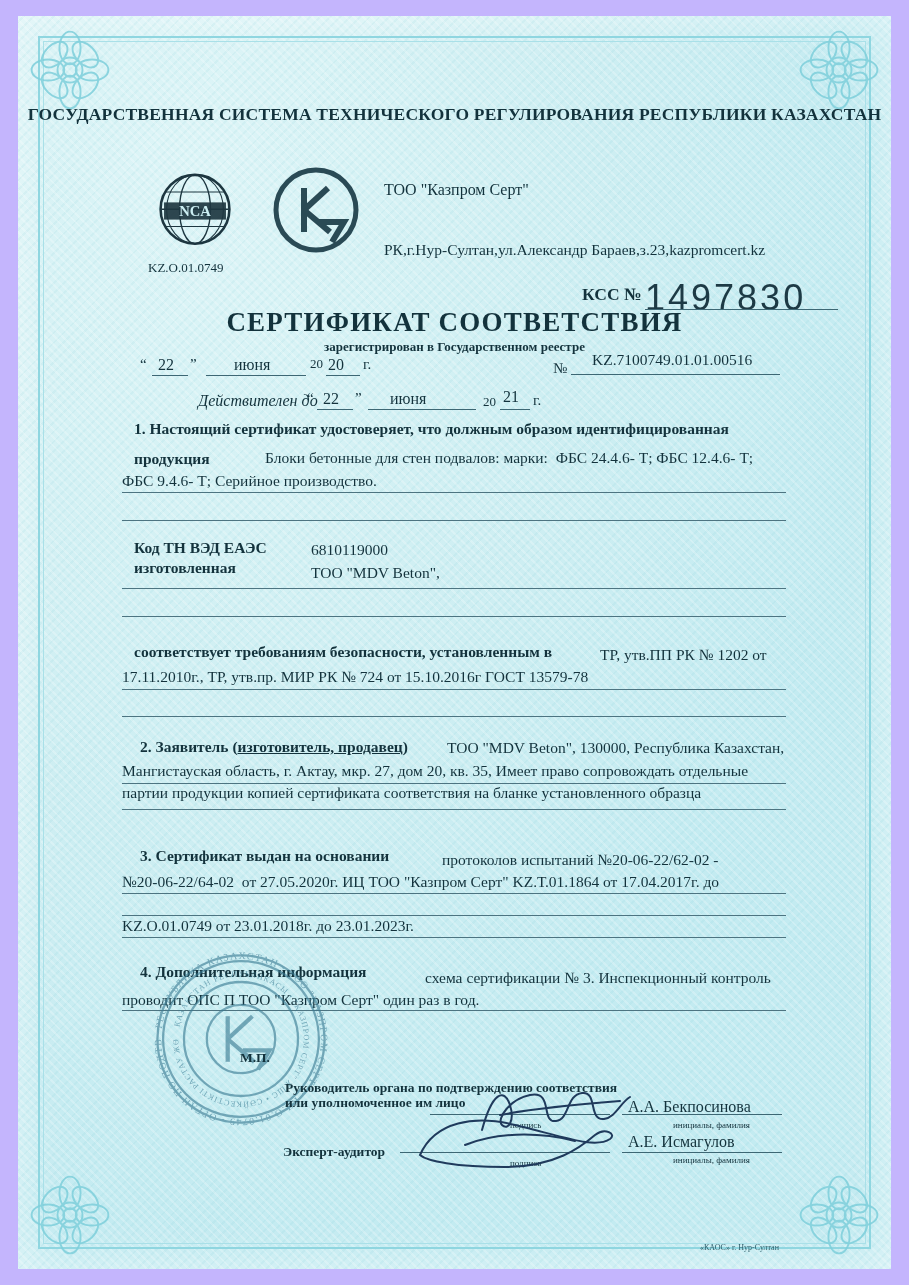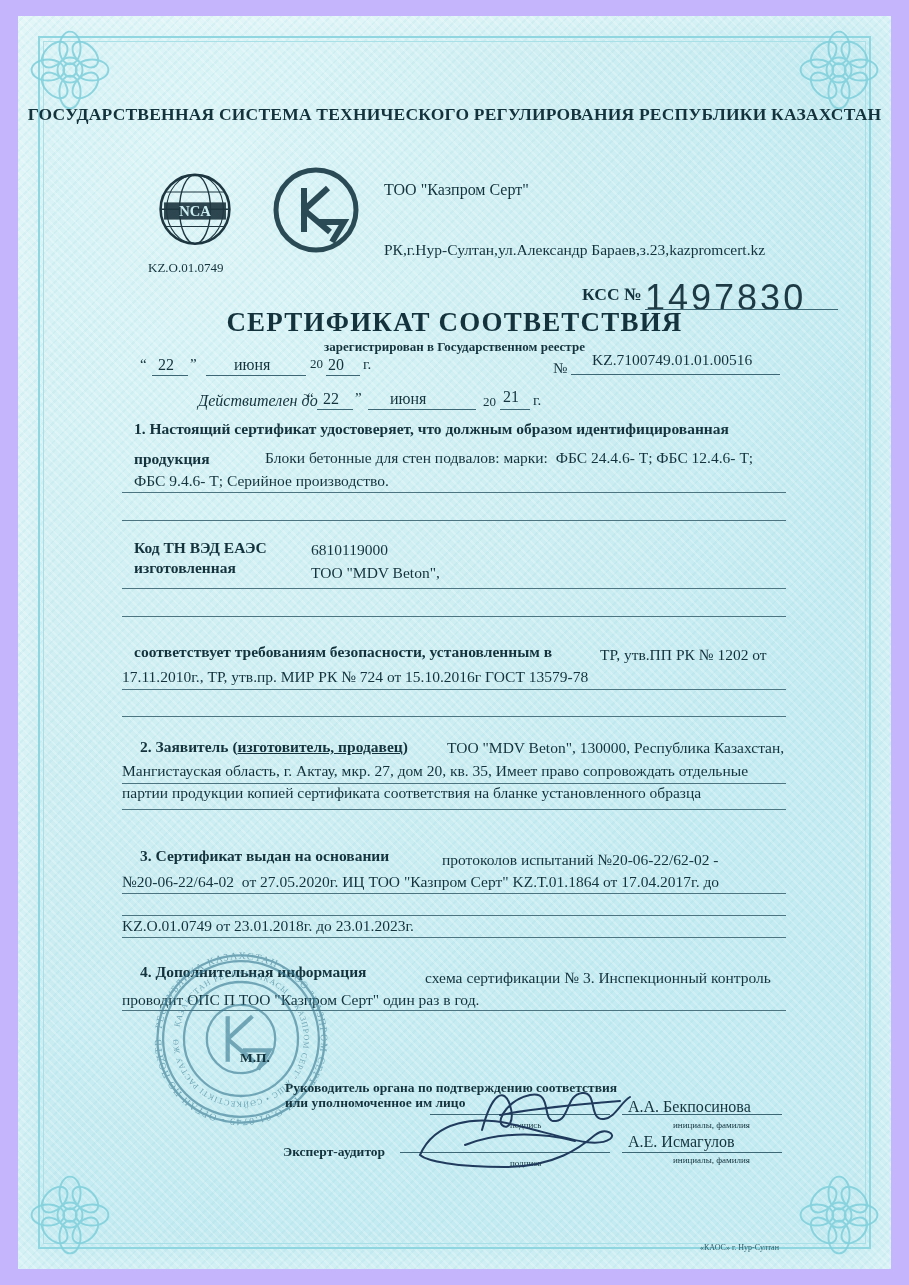--- a/index.html
+++ b/index.html
@@ -134,21 +134,21 @@
   .vmonth { top: 390px; left: 390px; font-size: 16px; }
   .vyy { top: 394px; left: 483px; font-size: 13px; }
   .vyear { top: 388px; left: 503px; font-size: 16px; }
   .vg { top: 392px; left: 533px; font-size: 15px; }
 
   .line { position: absolute; border-bottom: 1px solid #3d6774; height: 0; }
 
   .s1-title { top: 420px; left: 134px; font-size: 15.5px; font-weight: bold; }
   .s1-lbl   { top: 450px; left: 134px; font-size: 15.5px; font-weight: bold; text-align: right; }
   .s1-txt1  { top: 449px; left: 265px; font-size: 15.5px; }
-  .s1-txt2  { top: 472px; left: 122px; font-size: 15.5px; margin-left: 12px; }
+  .s1-txt2  { top: 472px; left: 122px; font-size: 15.5px; }
 
   .tn-lbl1  { top: 539px; left: 134px; font-size: 15.5px; font-weight: bold; }
   .tn-lbl2  { top: 559px; left: 134px; font-size: 15.5px; font-weight: bold; }
   .tn-code  { top: 541px; left: 311px; font-size: 15.5px; }
   .tn-maker { top: 564px; left: 311px; font-size: 15.5px; }
 
   .s-conf-lbl { top: 643px; left: 134px; font-size: 15.5px; font-weight: bold; }
   .s-conf-1   { top: 646px; left: 600px; font-size: 15.5px; }
   .s-conf-2   { top: 668px; left: 122px; font-size: 15.5px; }
 

